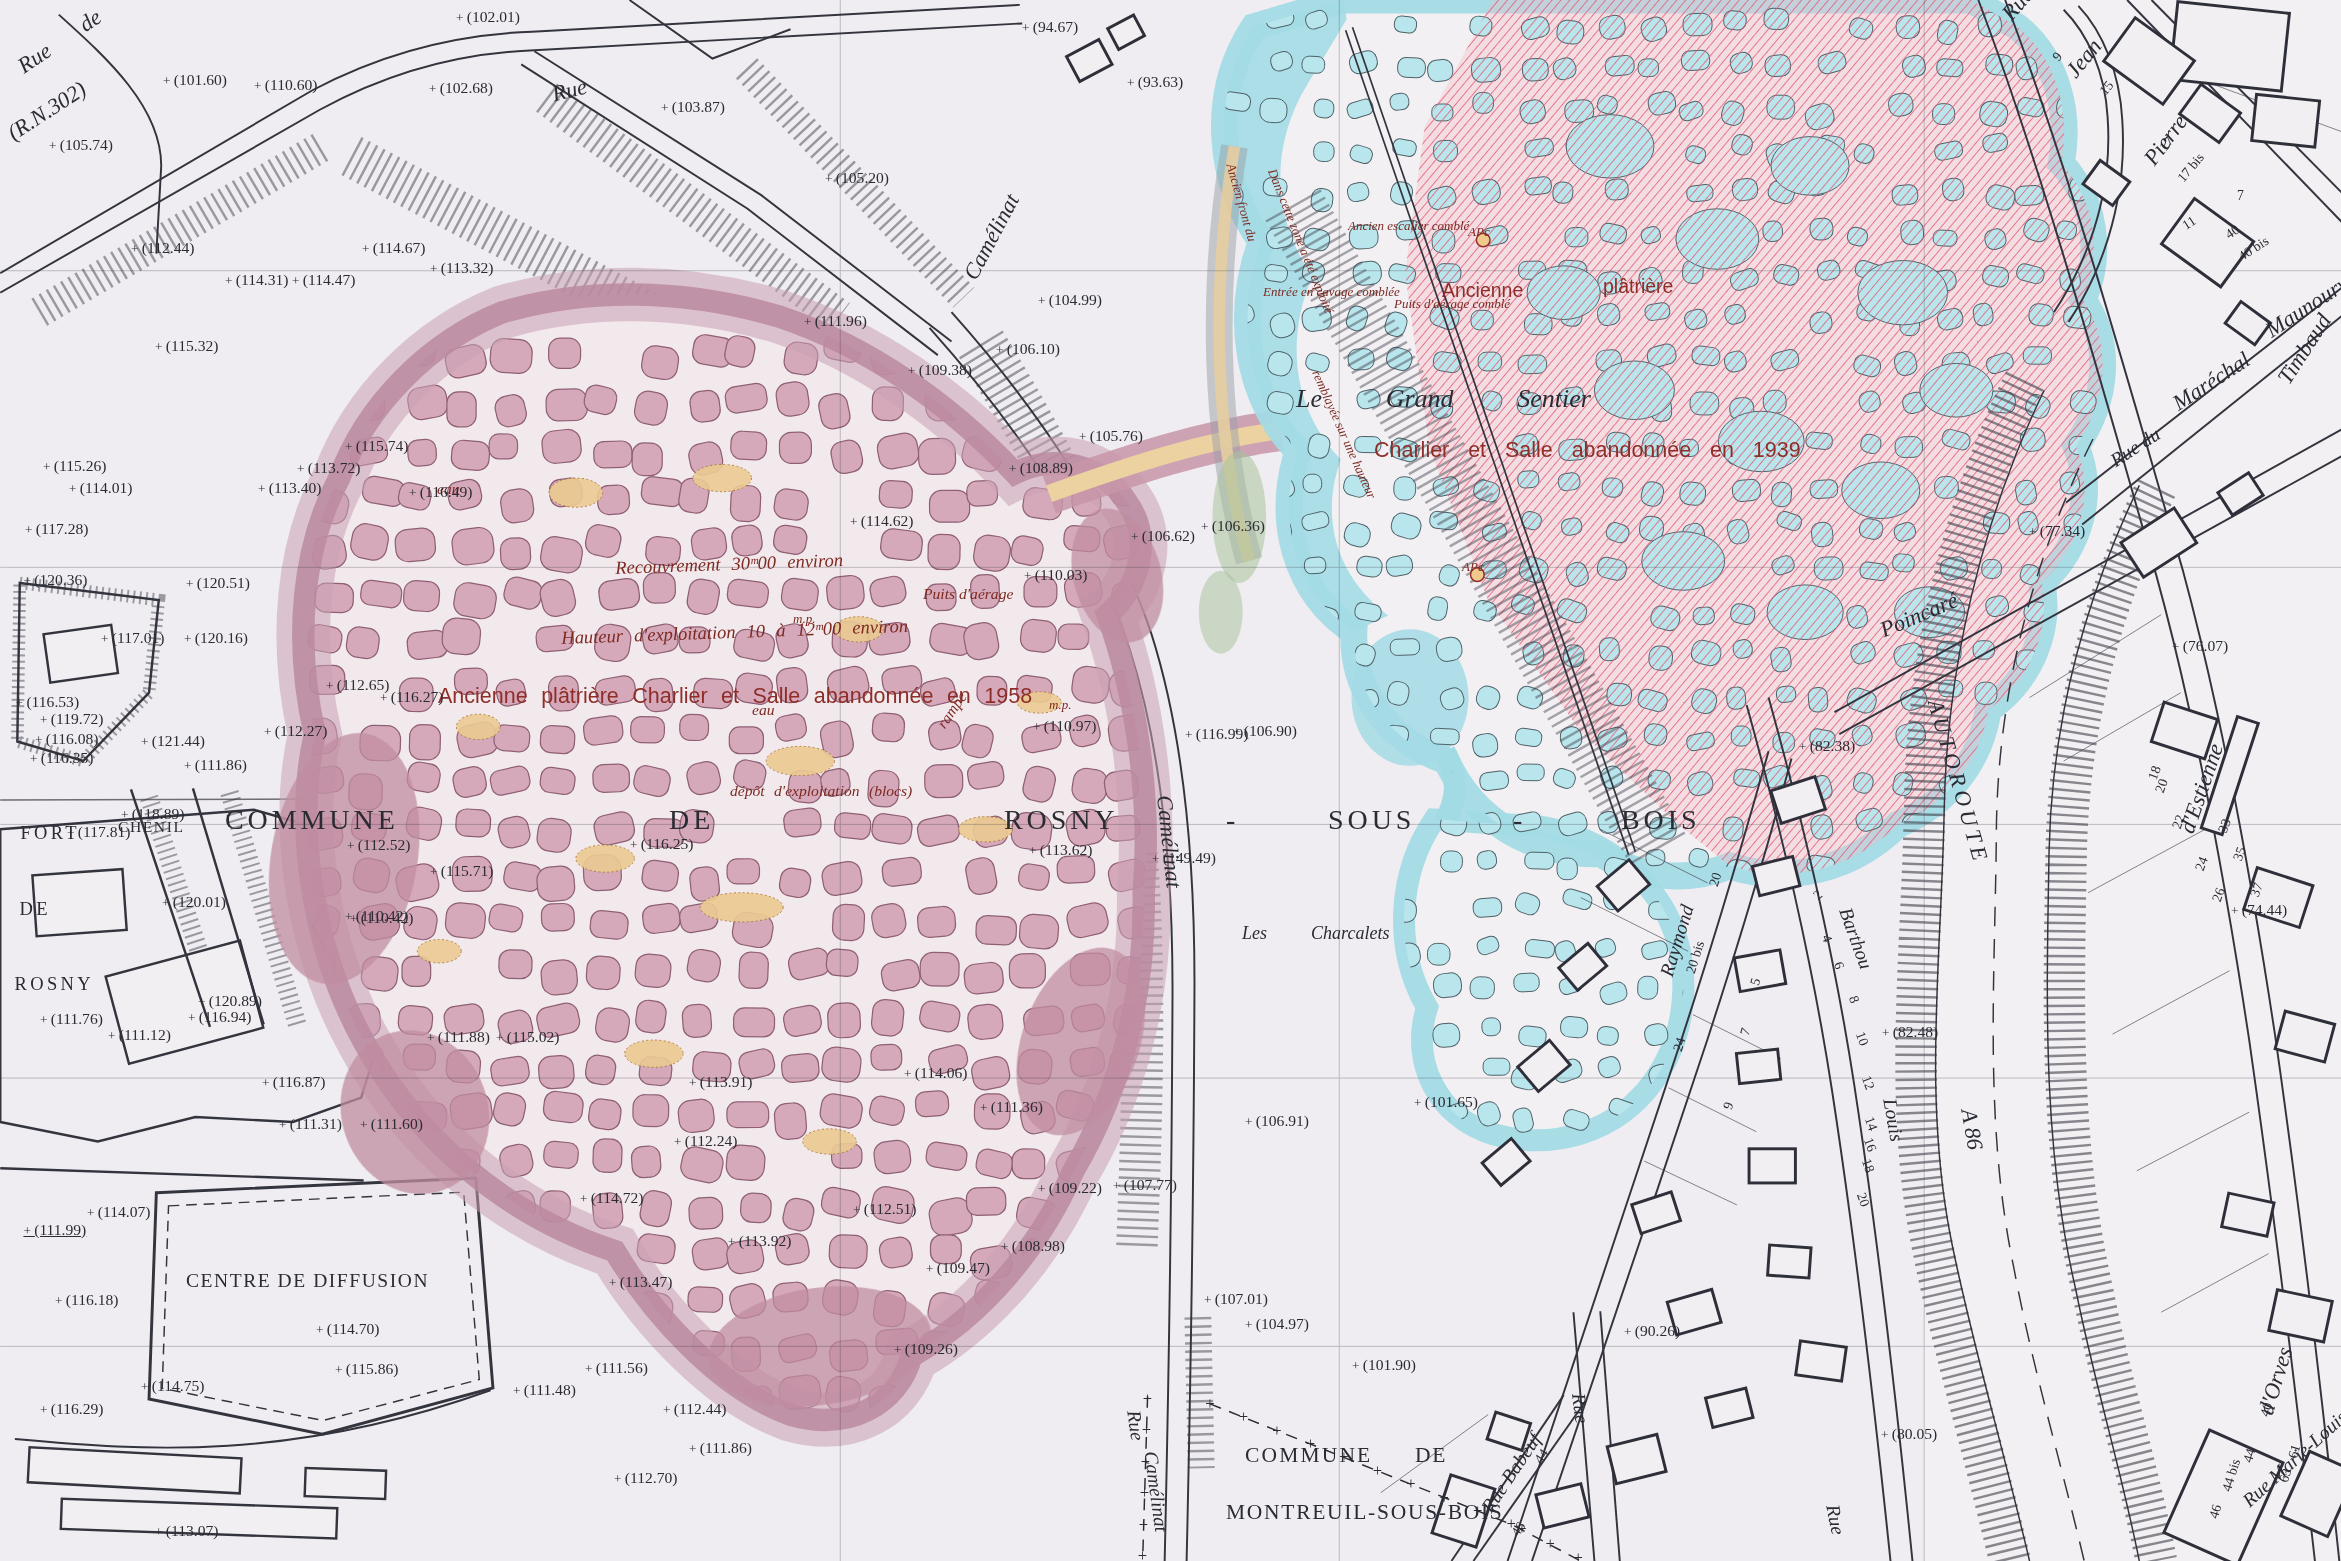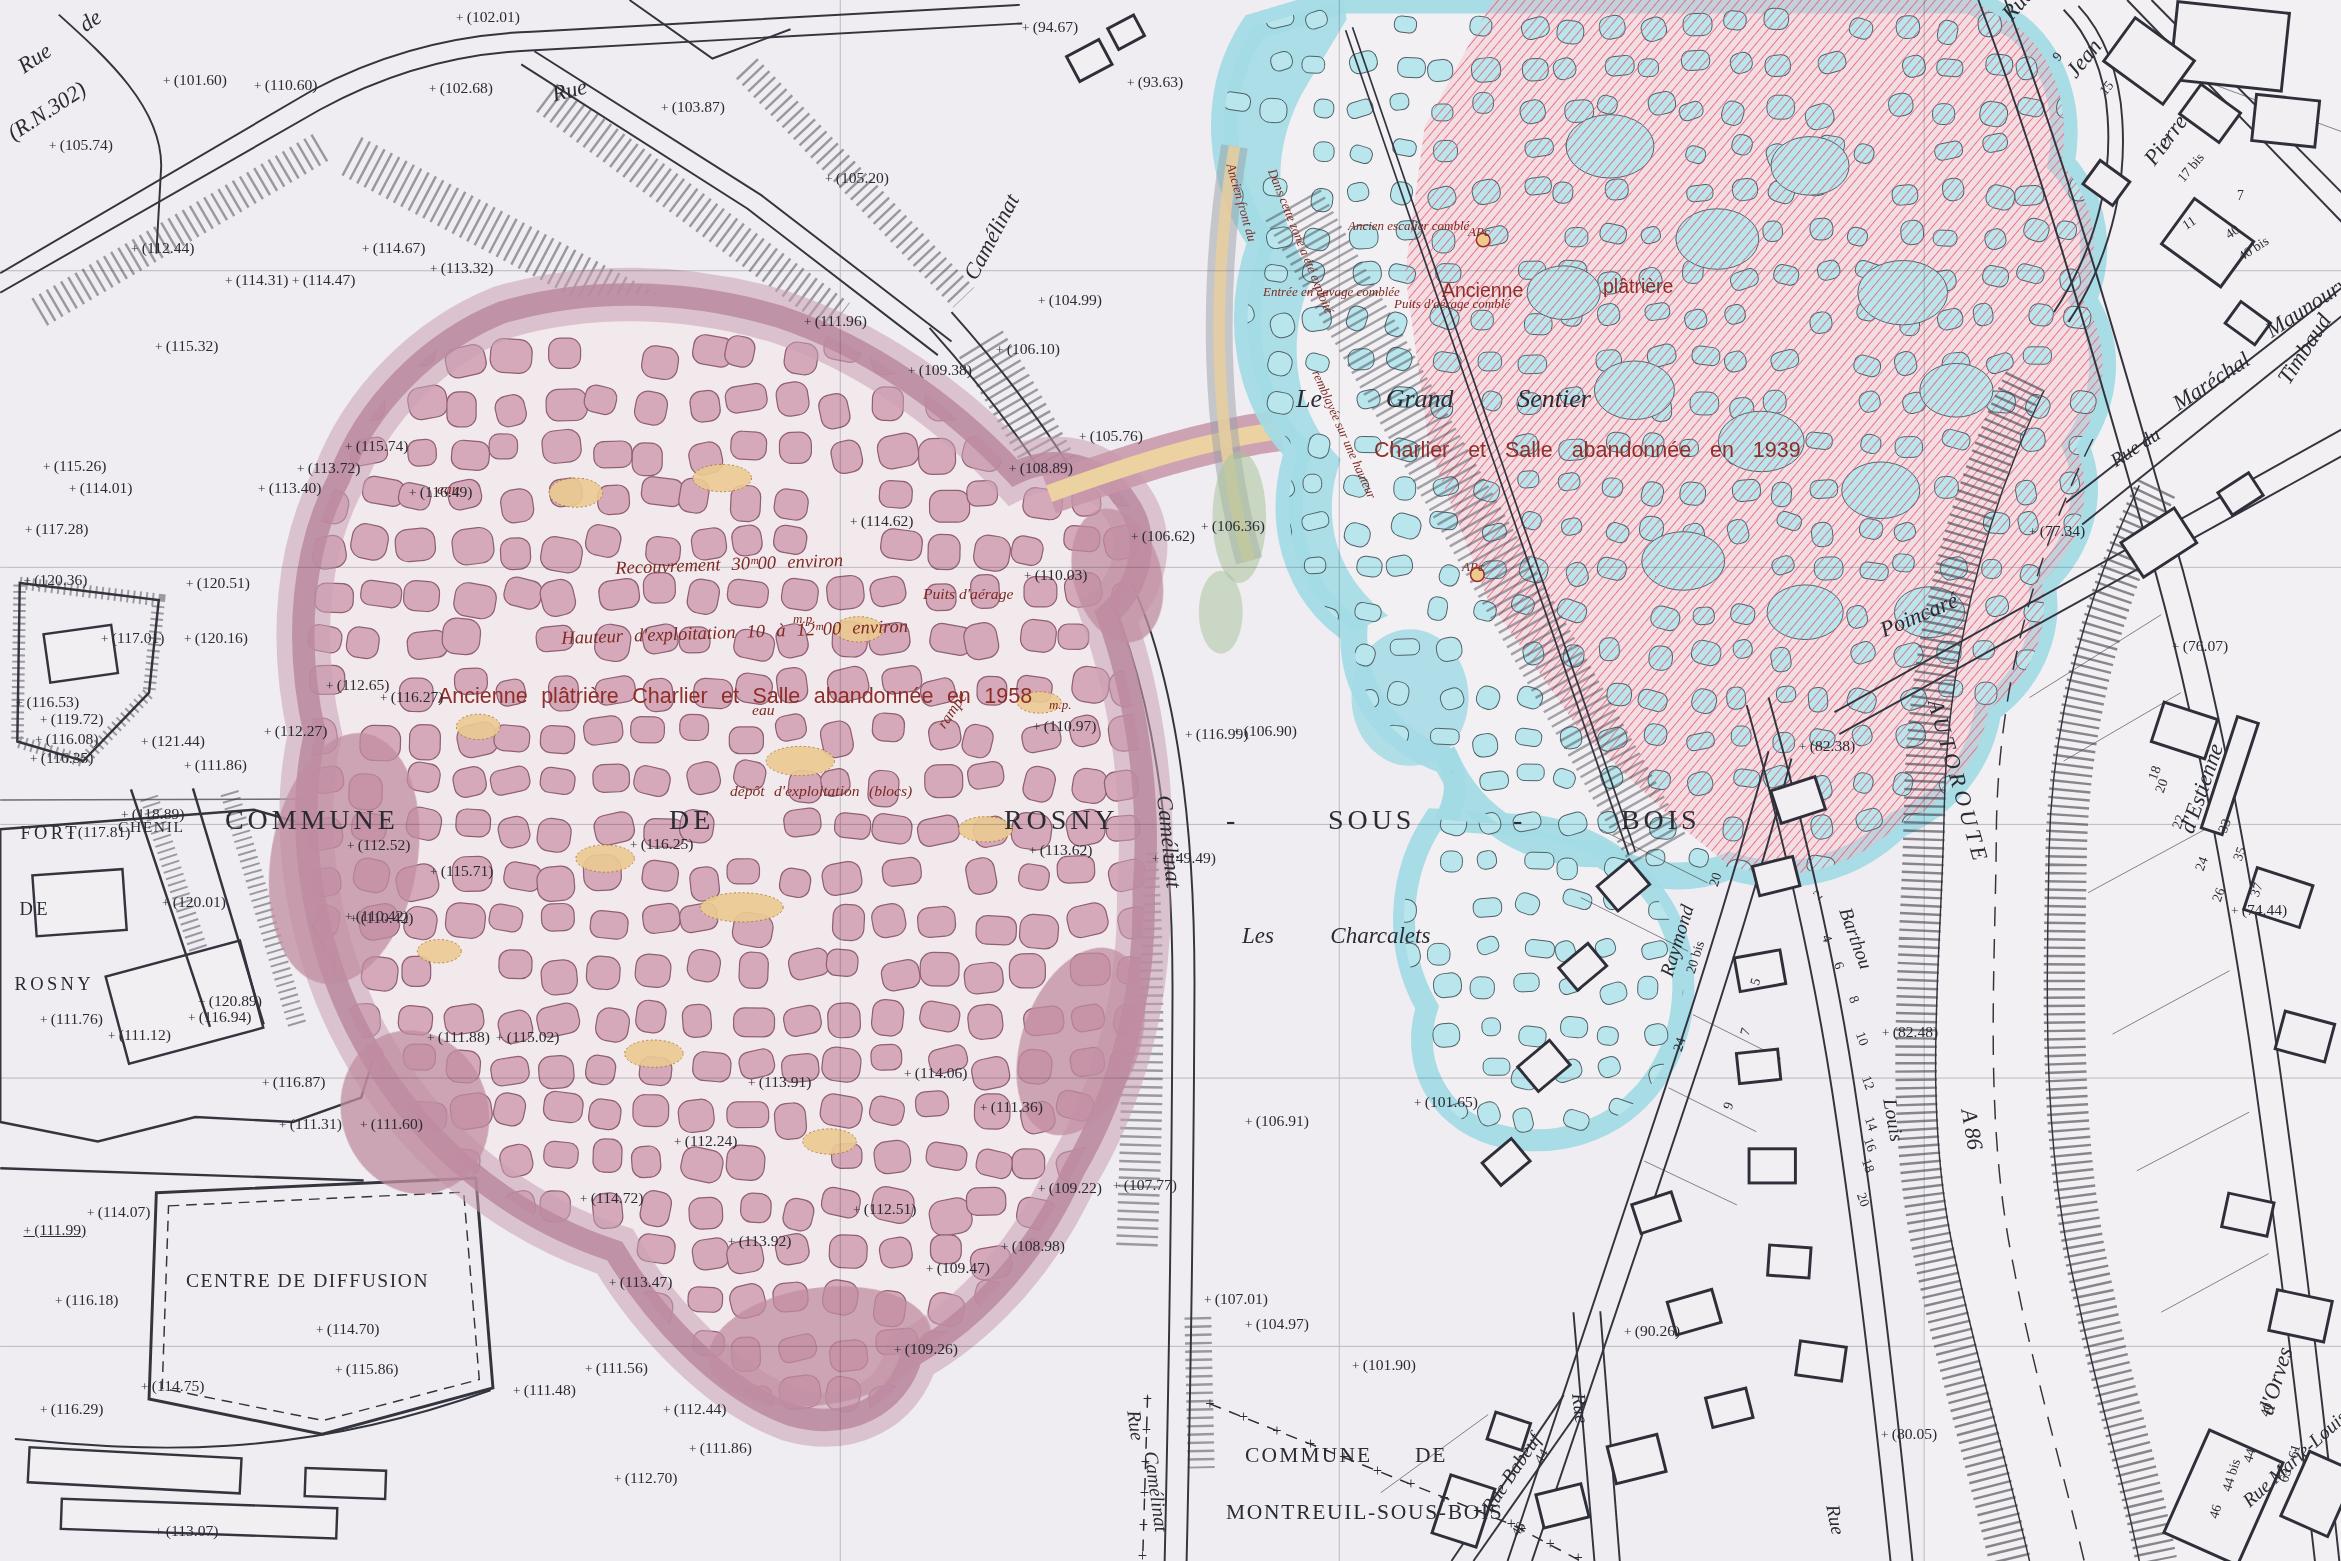--- a/index.html
+++ b/index.html
@@ -5,21 +5,21 @@
   html,body{margin:0;padding:0;background:#e8e6ea;}
   #map{position:relative;width:2342px;height:1561px;background:#efedf1;
        font-family:"Liberation Serif","DejaVu Serif",serif;overflow:hidden;}
   #base{position:absolute;left:0;top:0;}
   #labels{position:absolute;left:0;top:0;width:2342px;height:1561px;pointer-events:none;}
   .lbl{position:absolute;transform-origin:0 0;white-space:nowrap;color:#2b2b33;line-height:1;}
   
   .st{font-style:italic;font-size:22.4px;}
   .st-sm{font-style:italic;font-size:19.5px;}
   .grand{font-style:italic;font-size:26px;word-spacing:2.2em;}
-  .place{font-style:italic;font-size:23px;word-spacing:2.2em;}
+  .place{font-style:italic;font-size:18px;word-spacing:2.2em;}
   
   .cx{font-size:28px;letter-spacing:.14em;}
   .cm{font-size:21.5px;letter-spacing:.08em;}
   .cl{font-size:18.5px;letter-spacing:.18em;}
   .ch{font-size:15.6px;letter-spacing:.10em;}
   .ce{font-size:19.5px;letter-spacing:.08em;}
   
   .qr{font-family:"Liberation Sans","DejaVu Sans",sans-serif;font-size:21.5px;color:#8e2e28;}
   .qr2{font-family:"Liberation Sans","DejaVu Sans",sans-serif;font-size:19.5px;color:#8e2e28;}
   .qi{font-style:italic;font-size:18.5px;color:#7c2a22;}
@@ -1364,21 +1364,21 @@
       <div class="lbl elev" style="left: 430px; top: 863px;">(115.71)</div>
       <div class="lbl elev" style="left: 345px; top: 908px;">(110.42)</div>
       <div class="lbl elev" style="left: 198px; top: 993px;">(120.89)</div>
       <div class="lbl elev" style="left: 188px; top: 1009px;">(116.94)</div>
       <div class="lbl elev" style="left: 40px; top: 1011px;">(111.76)</div>
       <div class="lbl elev" style="left: 108px; top: 1027px;">(111.12)</div>
       <div class="lbl elev" style="left: 23.4px; top: 1222px; text-decoration: underline;">(111.99)</div>
       <div class="lbl elev" style="left: 262px; top: 1074px;">(116.87)</div>
       <div class="lbl elev" style="left: 279px; top: 1116px;">(111.31)</div>
       <div class="lbl elev" style="left: 360px; top: 1116px;">(111.60)</div>
-      <div class="lbl elev" style="left: 748px; top: 1074px;">(113.91)</div>
+      <div class="lbl elev" style="left: 689px; top: 1074px;">(113.91)</div>
       <div class="lbl elev" style="left: 904px; top: 1065px;">(114.06)</div>
       <div class="lbl elev" style="left: 980px; top: 1099px;">(111.36)</div>
       <div class="lbl elev" style="left: 1245px; top: 1113px;">(106.91)</div>
       <div class="lbl elev" style="left: 1414px; top: 1094px;">(101.65)</div>
       <div class="lbl elev" style="left: 87px; top: 1204px;">(114.07)</div>
       <div class="lbl elev" style="left: 141px; top: 1378px;">(114.75)</div>
       <div class="lbl elev" style="left: 316px; top: 1321px;">(114.70)</div>
       <div class="lbl elev" style="left: 335px; top: 1361px;">(115.86)</div>
       <div class="lbl elev" style="left: 55px; top: 1292px;">(116.18)</div>
       <div class="lbl elev" style="left: 40px; top: 1401px;">(116.29)</div>

